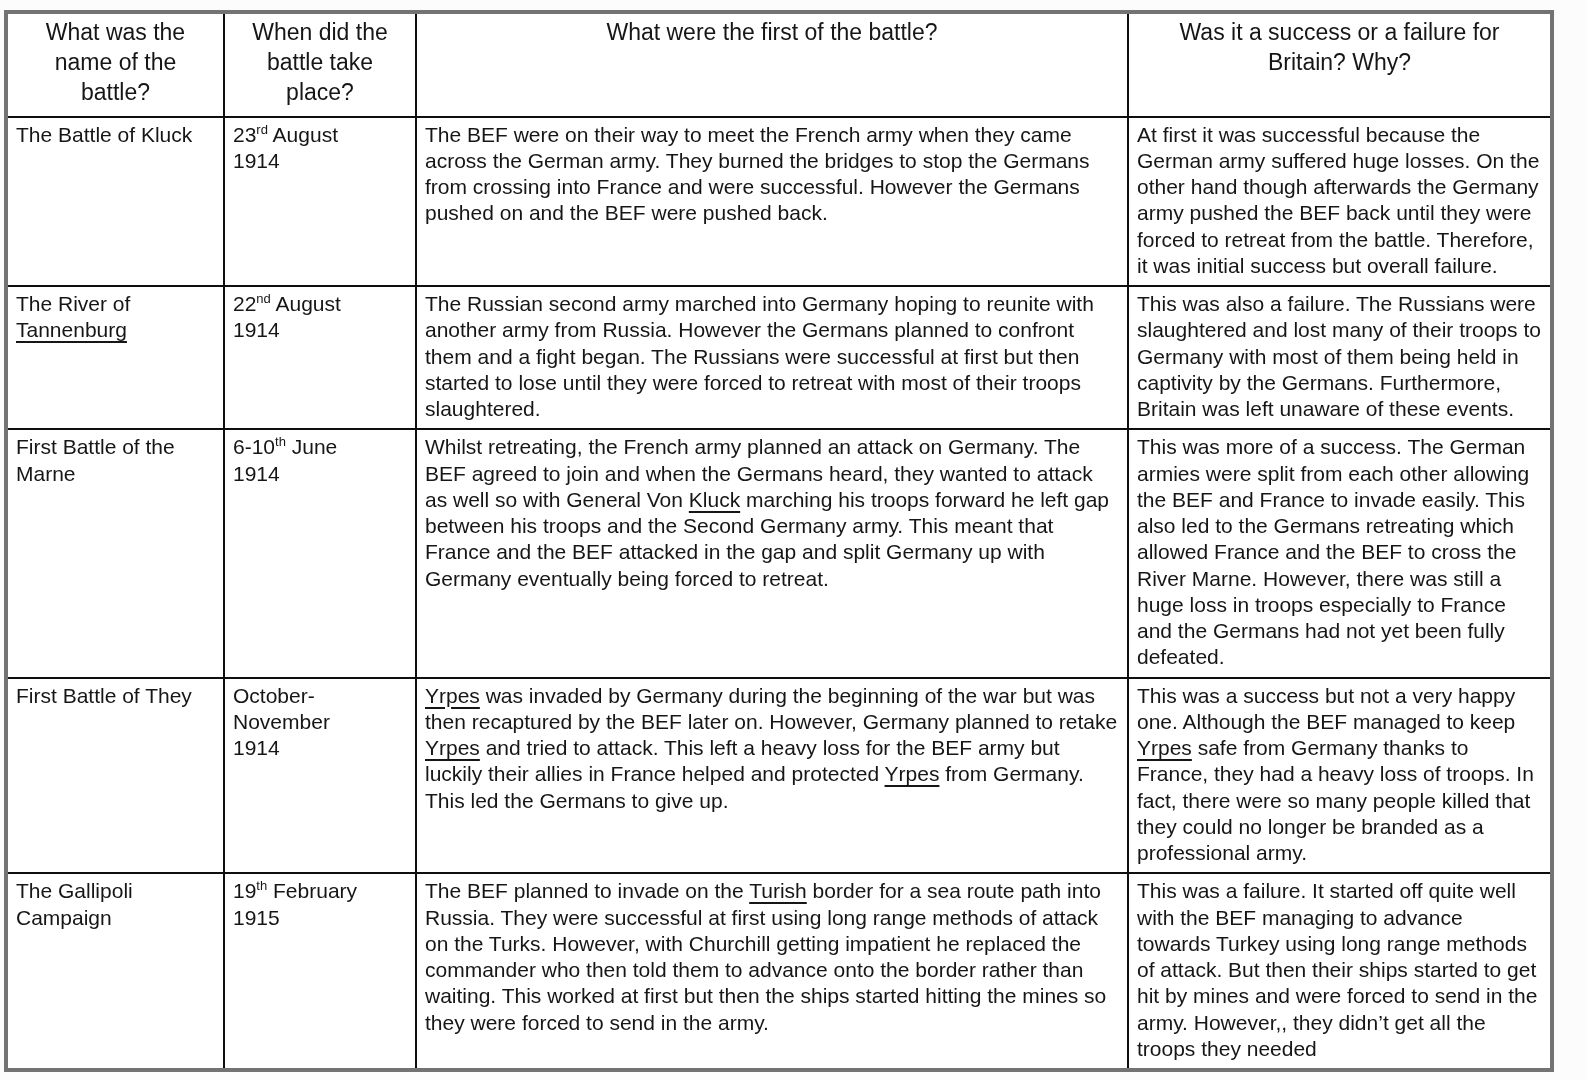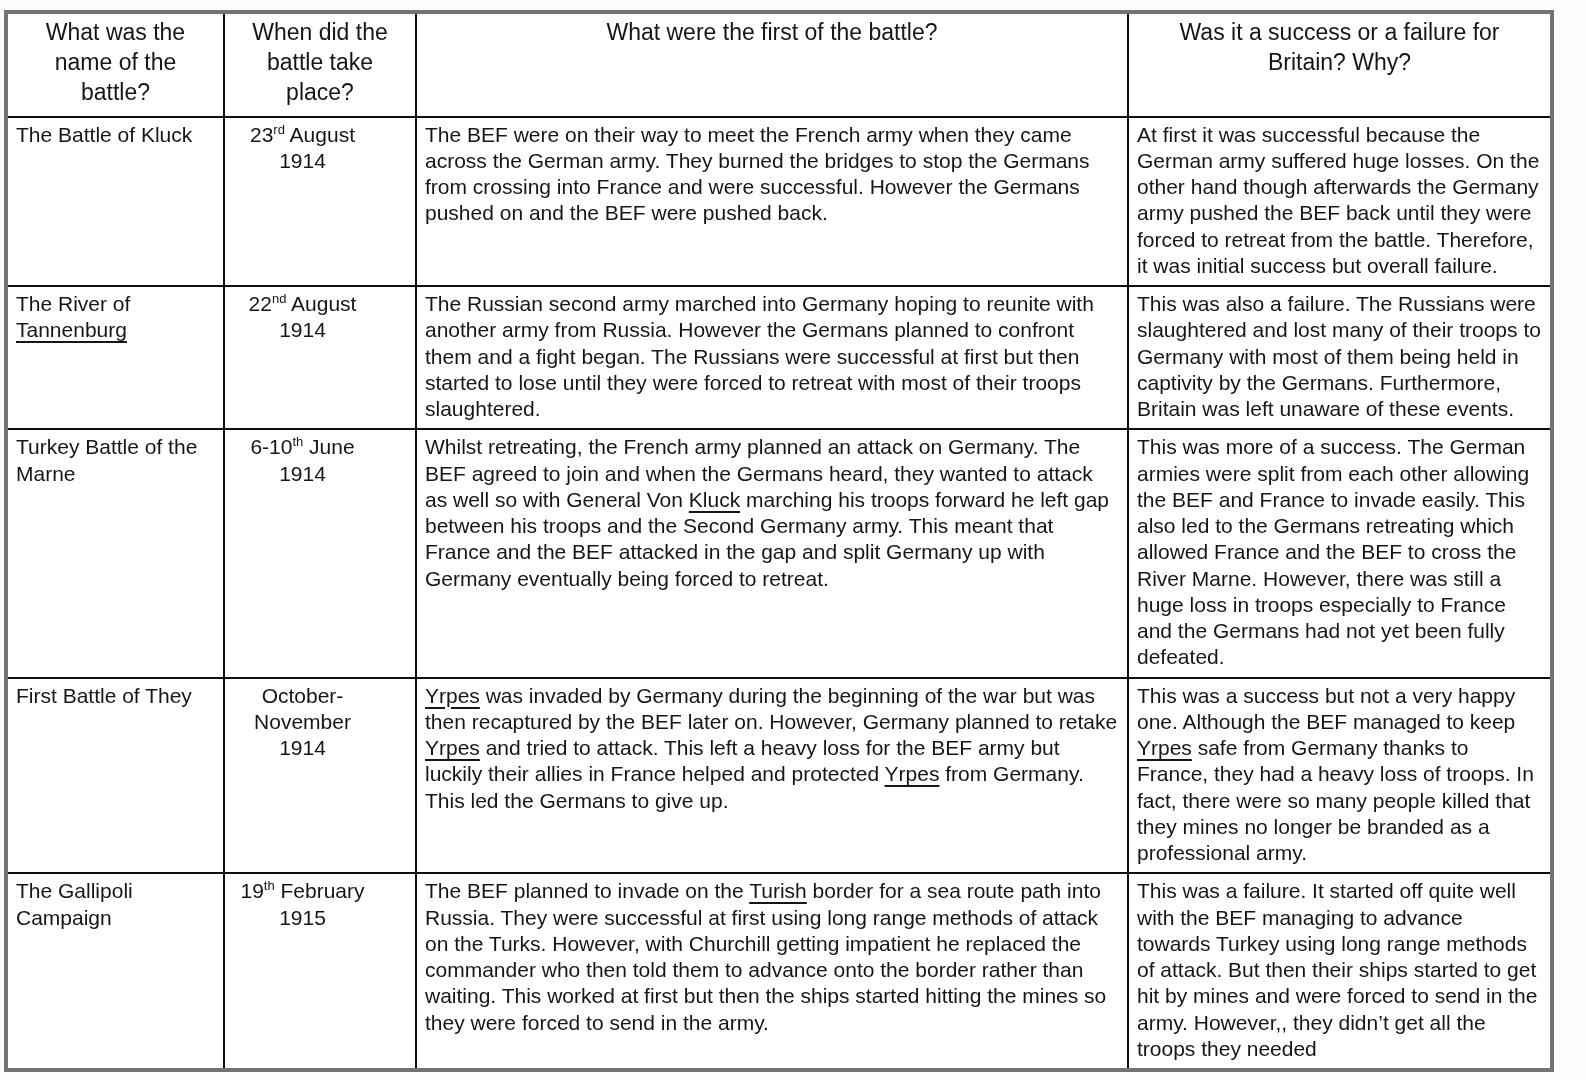--- a/index.html
+++ b/index.html
@@ -42,21 +42,20 @@
     text-align: center;
     padding: 4px 14px 8px 14px;
   }
   td {
     font-size: 21px;
     line-height: 1.25;
     padding: 4px 8px 6px 8px;
   }
   td.cell-date {
     padding-right: 43px; 
-    text-align: center;
   }
   sup.ord {
     font-size: 13px;
     line-height: 0;
     vertical-align: super;
   }
   .spell {
     text-decoration-line: underline;
     text-decoration-style: wavy;
     text-decoration-color: #b5392c;
@@ -91,30 +90,30 @@
           <td class="cell-events"><span>The BEF were on their way to meet the French army when they came across the German army. They burned the bridges to stop the Germans from crossing into France and were successful. However the Germans pushed on and the BEF were pushed back.</span></td>
           <td class="cell-verdict"><span>At first it was successful because the German army suffered huge losses. On the other hand though afterwards the Germany army pushed the BEF back until they were forced to retreat from the battle. Therefore, it was initial success but overall failure.</span></td>
         </tr>
         <tr>
           <td class="cell-name"><span>The River of </span><span class="spell">Tannenburg</span></td>
           <td class="cell-date"><span>22</span><sup class="ord">nd</sup><span> August 1914</span></td>
           <td class="cell-events"><span>The Russian second army marched into Germany hoping to reunite with another army from Russia. However the Germans planned to confront them and a fight began. The Russians were successful at first but then started to lose until they were forced to retreat with most of their troops slaughtered.</span></td>
           <td class="cell-verdict"><span>This was also a failure. The Russians were slaughtered and lost many of their troops to Germany with most of them being held in captivity by the Germans. Furthermore, Britain was left unaware of these events.</span></td>
         </tr>
         <tr>
-          <td class="cell-name"><span>Turkey Battle of the Marne</span></td>
+          <td class="cell-name"><span>First Battle of the Marne</span></td>
           <td class="cell-date"><span>6-10</span><sup class="ord">th</sup><span> June 1914</span></td>
           <td class="cell-events"><span>Whilst retreating, the French army planned an attack on Germany. The BEF agreed to join and when the Germans heard, they wanted to attack as well so with General Von </span><span class="spell">Kluck</span><span> marching his troops forward he left gap between his troops and the Second Germany army. This meant that France and the BEF attacked in the gap and split Germany up with Germany eventually being forced to retreat.</span></td>
           <td class="cell-verdict"><span>This was more of a success. The German armies were split from each other allowing the BEF and France to invade easily. This also led to the Germans retreating which allowed France and the BEF to cross the River Marne. However, there was still a huge loss in troops especially to France and the Germans had not yet been fully defeated.</span></td>
         </tr>
         <tr>
           <td class="cell-name"><span>First Battle of They</span></td>
           <td class="cell-date"><span>October-November 1914</span></td>
           <td class="cell-events"><span class="spell">Yrpes</span><span> was invaded by Germany during the beginning of the war but was then recaptured by the BEF later on. However, Germany planned to retake </span><span class="spell">Yrpes</span><span> and tried to attack. This left a heavy loss for the BEF army but luckily their allies in France helped and protected </span><span class="spell">Yrpes</span><span> from Germany. This led the Germans to give up.</span></td>
-          <td class="cell-verdict"><span>This was a success but not a very happy one. Although the BEF managed to keep </span><span class="spell">Yrpes</span><span> safe from Germany thanks to France, they had a heavy loss of troops. In fact, there were so many people killed that they mines no longer be branded as a professional army.</span></td>
+          <td class="cell-verdict"><span>This was a success but not a very happy one. Although the BEF managed to keep </span><span class="spell">Yrpes</span><span> safe from Germany thanks to France, they had a heavy loss of troops. In fact, there were so many people killed that they could no longer be branded as a professional army.</span></td>
         </tr>
         <tr>
           <td class="cell-name"><span>The Gallipoli Campaign</span></td>
           <td class="cell-date"><span>19</span><sup class="ord">th</sup><span> February 1915</span></td>
           <td class="cell-events"><span>The BEF planned to invade on the </span><span class="spell">Turish</span><span> border for a sea route path into Russia. They were successful at first using long range methods of attack on the Turks. However, with Churchill getting impatient he replaced the commander who then told them to advance onto the border rather than waiting. This worked at first but then the ships started hitting the mines so they were forced to send in the army.</span></td>
           <td class="cell-verdict"><span>This was a failure. It started off quite well with the BEF managing to advance towards Turkey using long range methods of attack. But then their ships started to get hit by mines and were forced to send in the army. However,, they didn’t get all the troops they needed</span></td>
         </tr>
       </tbody>
   </table>
 </div>

